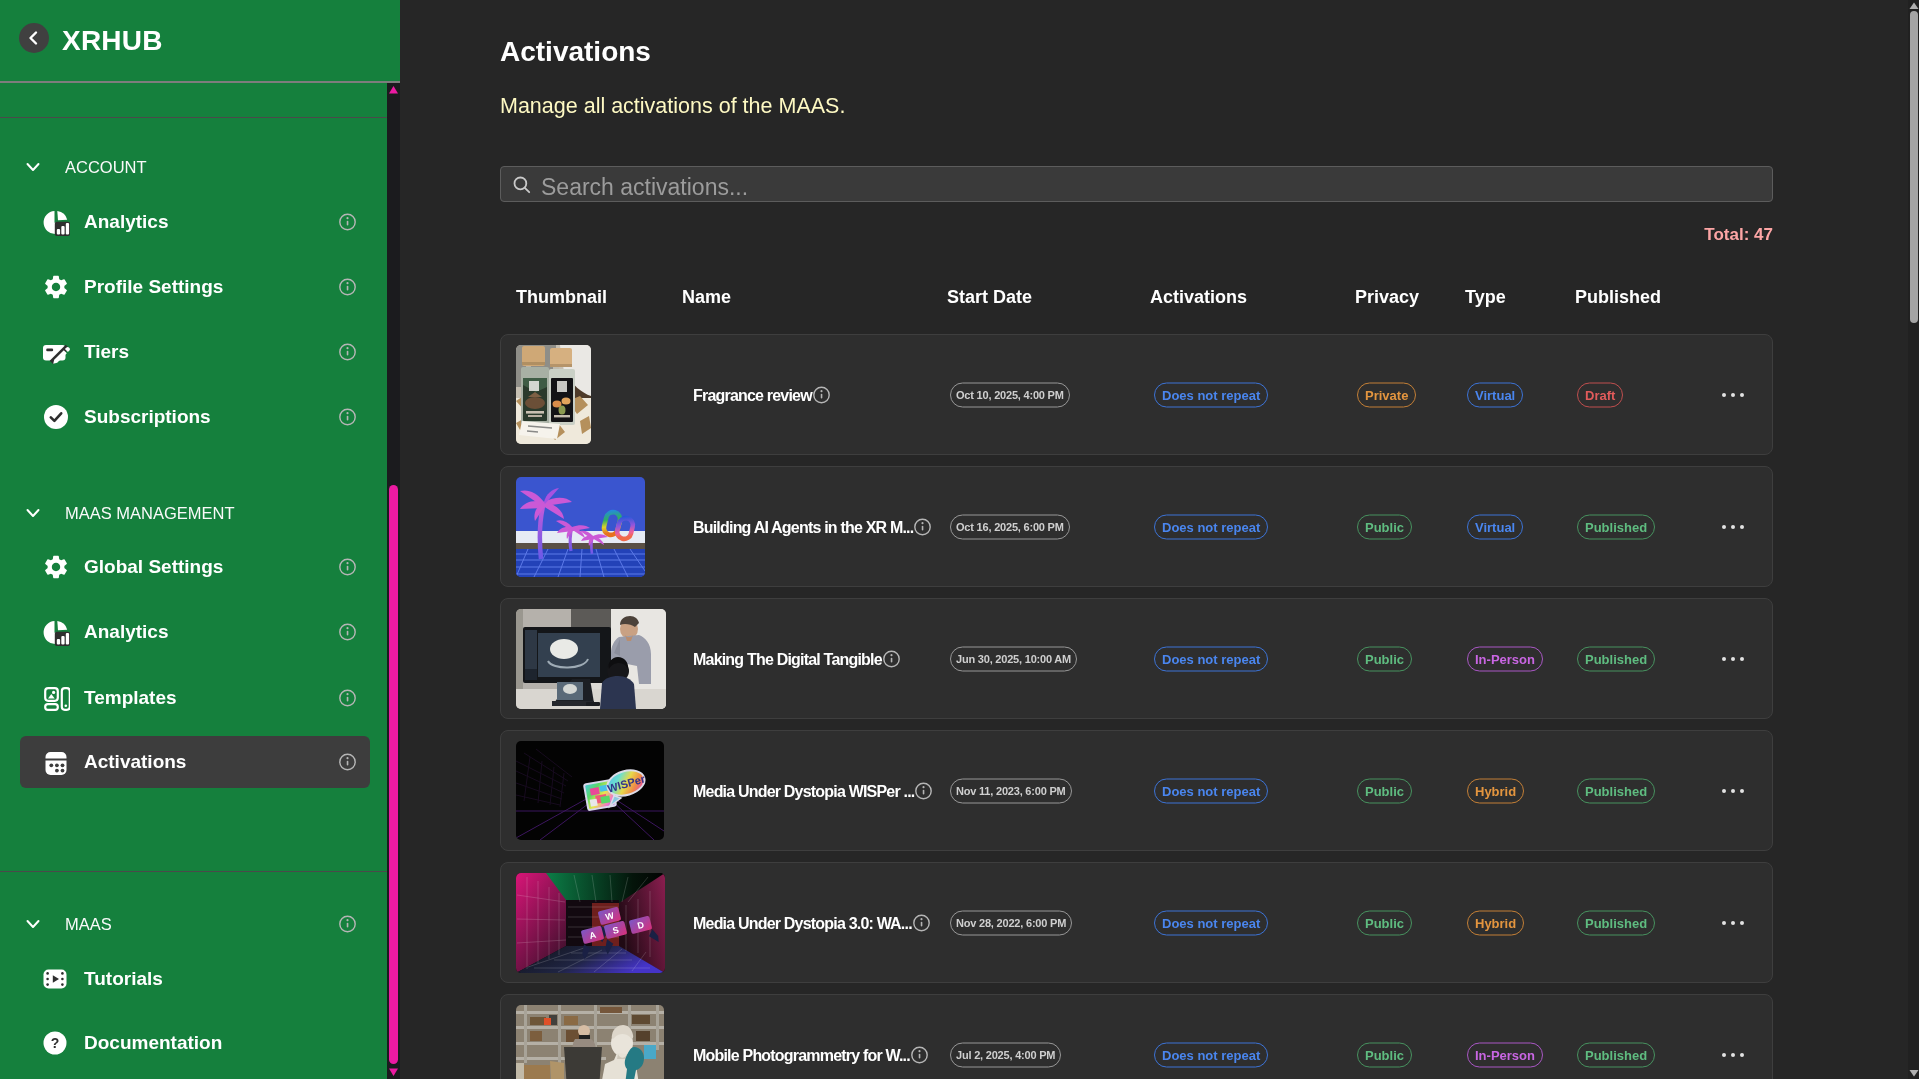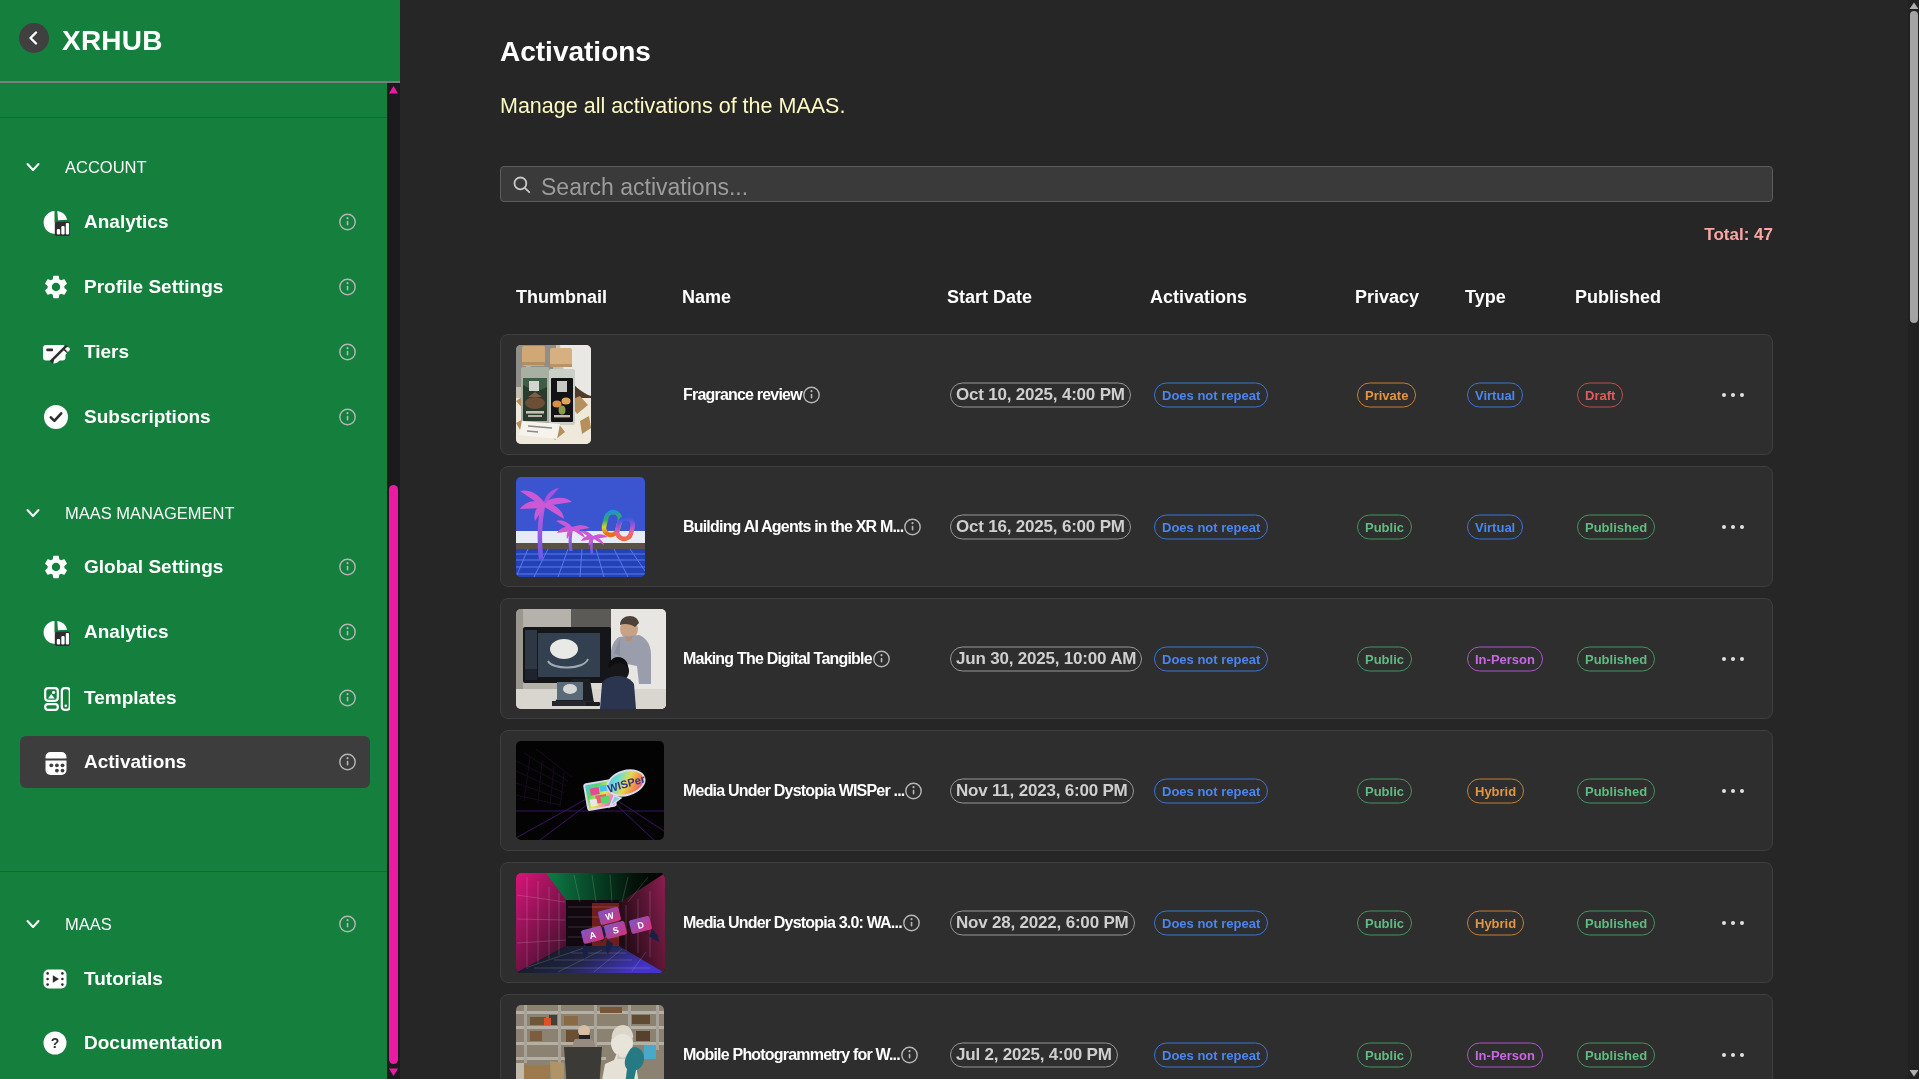--- a/index.html
+++ b/index.html
@@ -8,24 +8,24 @@
 #sidebar{position:absolute;left:0;top:0;width:400px;height:1079px;background:#15803d}
 .sect{position:absolute;left:0;width:387px;height:40px}
 .sect .chev{position:absolute;left:22px;top:50%;transform:translateY(-50%)}
 .sect .slbl{position:absolute;left:65px;top:50%;transform:translateY(-50%);font-size:16.5px;color:#fafafa}
 .item{position:absolute;left:0;width:387px;height:64px}
 .item .ic{position:absolute;left:42px;top:50%;transform:translateY(-50%)}
 .item .lbl{position:absolute;left:84px;top:50%;transform:translateY(-50%);font-size:19px;font-weight:bold;color:#fff}
 .inf{position:absolute;left:338px;top:50%;transform:translateY(-50%)}
 .card{position:absolute;left:500px;width:1273px;height:121px;background:#2e2e2e;border:1px solid #3e3e3e;border-radius:8px}
 .card .th{position:absolute;left:15px;top:10px;border-radius:5px}
-.nrow{position:absolute;left:182px;top:50%;transform:translateY(-50%);display:flex;align-items:center;}
+.nrow{position:absolute;left:192px;top:50%;transform:translateY(-50%);display:flex;align-items:flex-end;}
 .nm{font-size:16px;font-weight:bold;color:#fff;white-space:nowrap;letter-spacing:-.8px}
 .pill{position:absolute;top:50%;transform:translateY(-50%);display:inline-flex;align-items:center;height:25px;border:1px solid;border-radius:13px;white-space:nowrap}
-.dt{left:449px;padding:0 5px;font-size:17px;font-weight:bold;color:#cfcfcf;border-color:#979797;letter-spacing:-.2px}
+.dt{left:449px;padding:0 5px;font-size:11px;font-weight:bold;color:#cfcfcf;border-color:#979797;letter-spacing:-.2px}
 .st{font-size:13px;font-weight:bold;padding:0 7px}
 .bl{color:#4a86ef;border-color:#3c73d6}
 .gr{color:#5fbc80;border-color:#47925f}
 .or{color:#e3953f;border-color:#c37f36}
 .pu{color:#c966e3;border-color:#a957c4}
 .rd{color:#e15b5b;border-color:#bf4e4e}
 .rec{left:653px}
 .prv{left:856px}
 .typ{left:966px}
 .pub{left:1076px}

